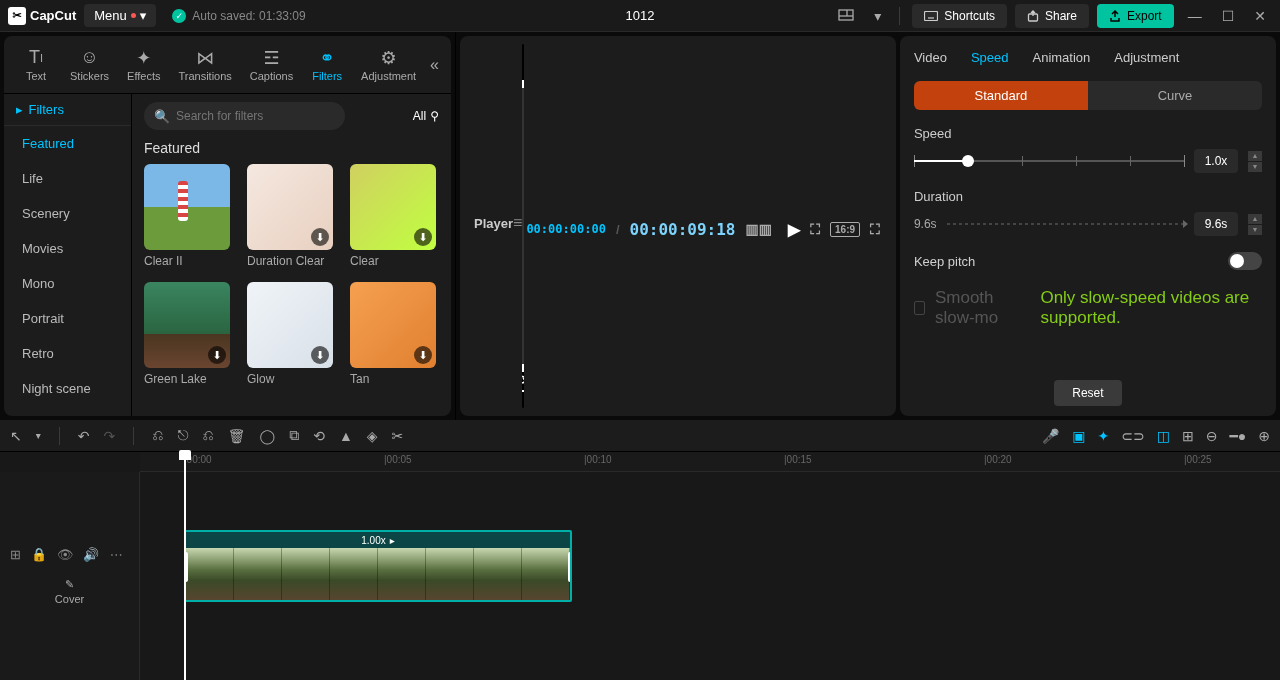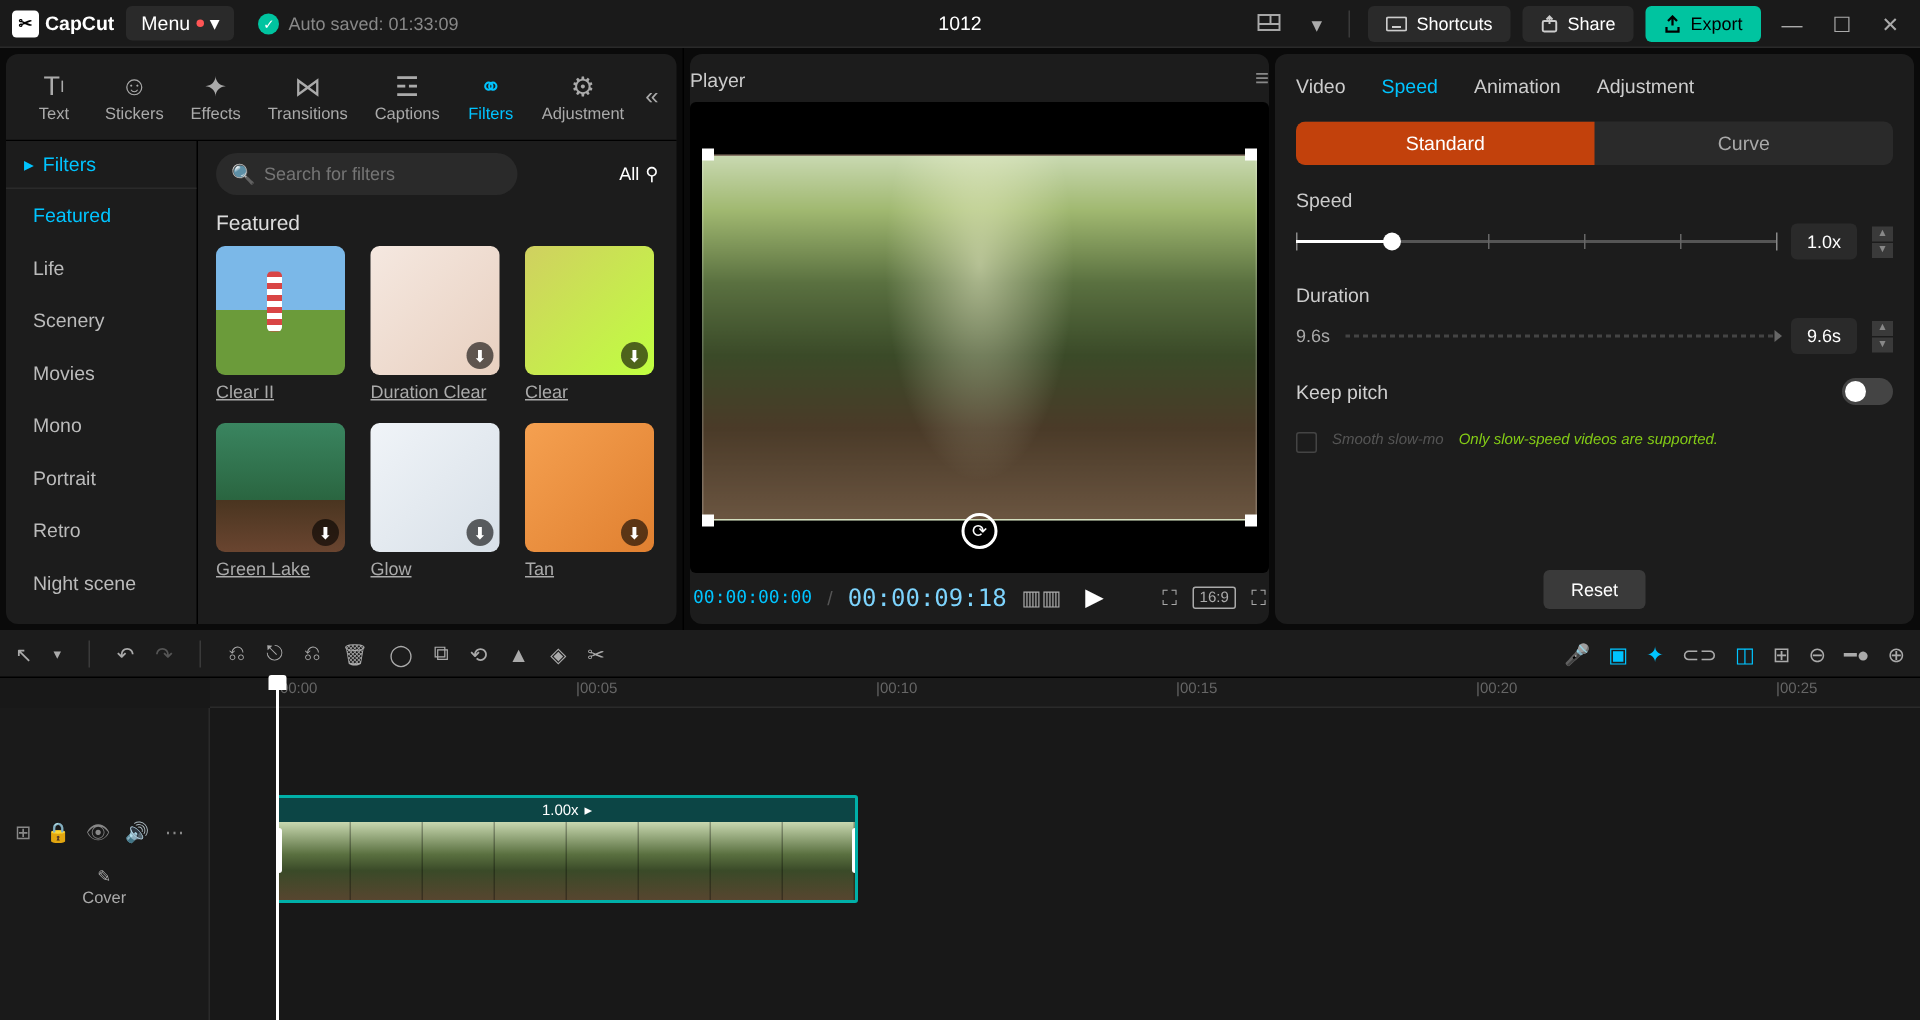--- a/index.html
+++ b/index.html
@@ -37,30 +37,30 @@
 .search-row { display: flex; gap: 8px; align-items: center; margin-bottom: 10px; }
 .search-input { flex: 1; background: #2a2a2a; border: none; border-radius: 16px; padding: 7px 14px 7px 32px; color: #ccc; font-size: 12px; }
 .search-wrap { position: relative; flex: 1; }
 .search-icon { position: absolute; left: 10px; top: 50%; transform: translateY(-50%); color: #888; font-size: 13px; }
 .all-btn { color: #fff; font-size: 12px; display: flex; align-items: center; gap: 4px; cursor: pointer; }
 .section-title { color: #ddd; font-size: 14px; margin-bottom: 8px; }
 .filter-grid { display: grid; grid-template-columns: repeat(3, 1fr); gap: 14px 14px; }
 .filter-item { cursor: pointer; }
 .filter-thumb { width: 86px; height: 86px; border-radius: 6px; position: relative; }
 .dl-badge { position: absolute; bottom: 4px; right: 4px; width: 18px; height: 18px; background: rgba(0,0,0,0.6); border-radius: 50%; display: flex; align-items: center; justify-content: center; color: #fff; font-size: 11px; }
-.filter-name { color: #aaa; font-size: 12px; margin-top: 4px; text-decoration: underline; }
+.filter-name { color: #aaa; font-size: 12px; margin-top: 4px; }
 .thumb1 { background: linear-gradient(180deg, #7bb8e8 0%, #7bb8e8 50%, #6b9b3a 50%, #6b9b3a 100%); position: relative; }
 .thumb1:after { content:""; position:absolute; left:40%; top:20%; width:10px; height:40px; background: repeating-linear-gradient(#d94545 0 4px, #fff 4px 8px); border-radius: 3px; }
 .thumb2 { background: linear-gradient(135deg, #f5e8e0, #e8d0c0); }
 .thumb3 { background: linear-gradient(135deg, #d0d060, #c0ff40); }
 .thumb4 { background: linear-gradient(180deg, #3a8560 0%, #2a6540 60%, #4a3520 60%, #6a4530 100%); }
 .thumb5 { background: linear-gradient(135deg, #f0f4f8, #d8e0e8); }
 .thumb6 { background: linear-gradient(135deg, #f5a050, #e08030); }
 
-.player-panel { flex: 1; background: #1c1c1c; margin: 4px; border-radius: 8px; display: flex; flex-direction: column; padding: 8px 0; }
+.player-panel { flex: 1; background: #1c1c1c; margin: 4px; border-radius: 8px; display: flex; flex-direction: row; padding: 8px 14px; font-weight: bold; }
 .player-header { display: flex; align-items: center; justify-content: space-between; color: #ccc; font-size: 13px; margin-bottom: 6px; }
 .player-menu { color: #888; cursor: pointer; font-size: 16px; }
 .preview { flex: 1; background: #000; border-radius: 4px; display: flex; align-items: center; justify-content: center; position: relative; overflow: hidden; }
 .forest { width: 96%; height: 78%; background: linear-gradient(180deg, #c8d8b0 0%, #a0b870 15%, #5a7040 35%, #3a4a28 55%, #4a3a28 75%, #6a5540 100%); position: relative; border: 1px solid rgba(255,255,255,0.2); }
 .forest:before { content:""; position:absolute; left:30%; top:0; width:40%; height:100%; background: radial-gradient(ellipse at 50% 30%, rgba(255,255,220,0.5), transparent 60%); }
 .handle { position: absolute; width: 8px; height: 8px; background: #fff; }
 .h-tl { top: 10%; left: 2%; } .h-tr { top: 10%; right: 2%; }
 .h-bl { bottom: 10%; left: 2%; } .h-br { bottom: 10%; right: 2%; }
 .sync-icon { position: absolute; bottom: 16px; left: 50%; transform: translateX(-50%); width: 24px; height: 24px; border: 2px solid #fff; border-radius: 50%; display: flex; align-items: center; justify-content: center; color: #fff; font-size: 12px; }
 .player-controls { display: flex; align-items: center; gap: 10px; padding: 6px 2px 0; }
@@ -89,21 +89,21 @@
 .slider-fill { position: absolute; top: 0; left: 0; height: 2px; background: #fff; }
 .value-box { background: #2a2a2a; padding: 5px 10px; border-radius: 4px; color: #fff; font-size: 12px; min-width: 44px; text-align: center; }
 .stepper { display: flex; flex-direction: column; gap: 1px; }
 .stepper-btn { width: 14px; height: 10px; background: #3a3a3a; border: none; color: #888; font-size: 7px; cursor: pointer; display: flex; align-items: center; justify-content: center; }
 .duration-row { display: flex; align-items: center; gap: 10px; }
 .duration-track { flex: 1; height: 2px; background: repeating-linear-gradient(90deg, #444 0 3px, transparent 3px 6px); position: relative; }
 .duration-track:after { content:""; position:absolute; right:-4px; top:-3px; border-left:5px solid #666; border-top:4px solid transparent; border-bottom:4px solid transparent; }
 .keeppitch-row { display: flex; justify-content: space-between; align-items: center; margin-bottom: 18px; }
 .toggle { width: 34px; height: 18px; background: #444; border-radius: 10px; position: relative; cursor: pointer; }
 .toggle-knob { position: absolute; width: 14px; height: 14px; background: #fff; border-radius: 50%; top: 2px; left: 2px; }
-.smooth-row { display: flex; gap: 10px; color: #555; font-size: 10px; font-style: italic; }
+.smooth-row { display: flex; align-items: center; gap: 10px; color: #555; font-size: 17px; }
 .checkbox-dis { width: 14px; height: 14px; border: 1px solid #444; border-radius: 2px; }
 .reset-row { margin-top: auto; display: flex; justify-content: center; }
 .reset-btn { background: #3a3a3a; border: none; color: #fff; padding: 6px 18px; border-radius: 4px; font-size: 12px; cursor: pointer; }
 
 .bottom-panel { height: 260px; background: #181818; display: flex; flex-direction: column; }
 .bp-toolbar { height: 32px; background: #1c1c1c; display: flex; align-items: center; padding: 0 10px; gap: 14px; border-bottom: 1px solid #000; }
 .bp-tool { color: #aaa; cursor: pointer; font-size: 14px; }
 .bp-tool.active { color: #00c4ff; }
 .bp-spacer { flex: 1; }
 .bp-right-tools { display: flex; gap: 12px; align-items: center; }

